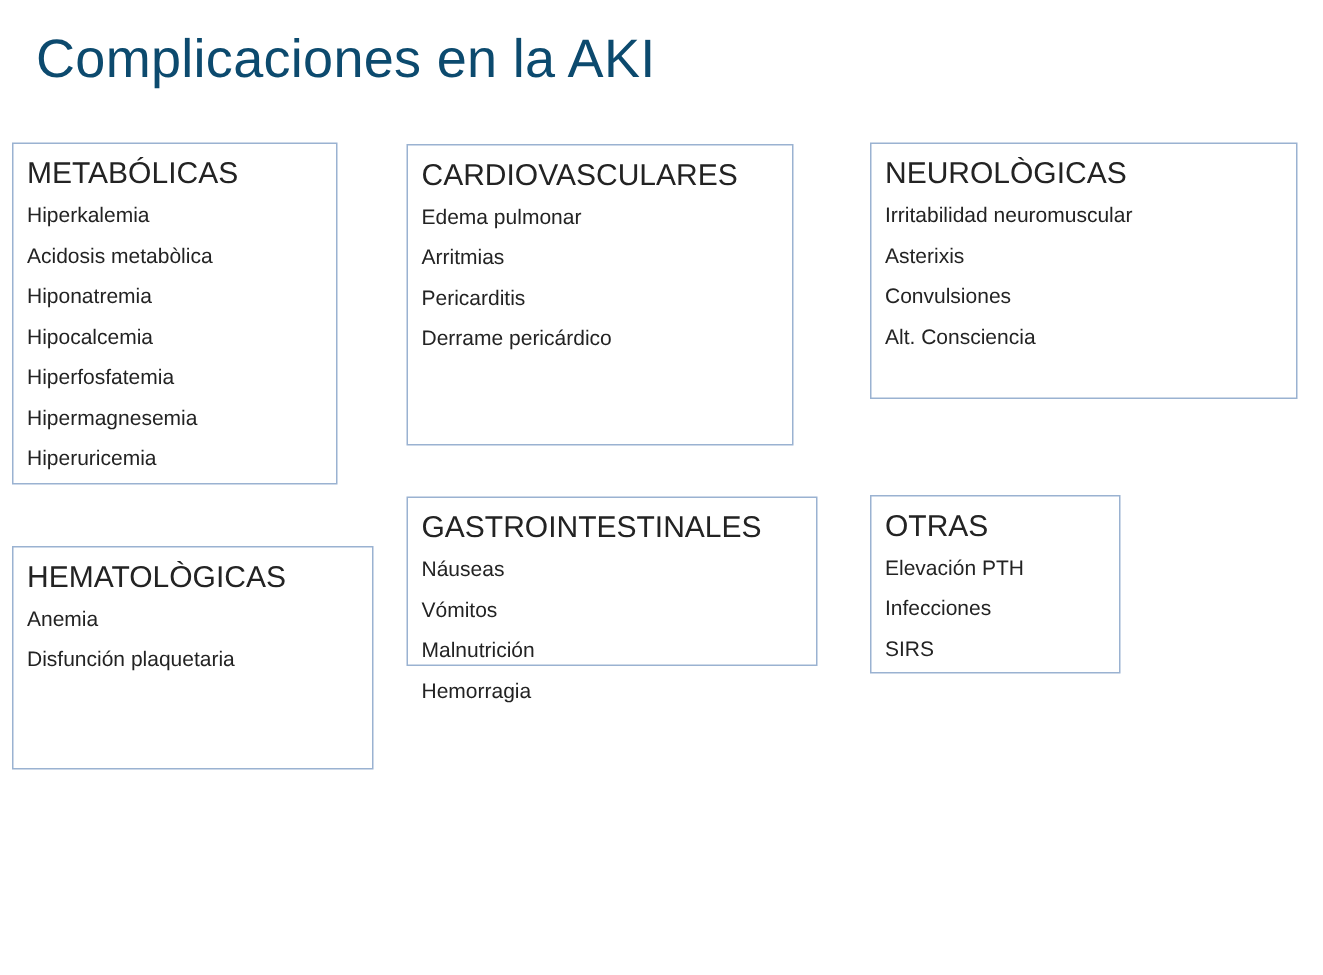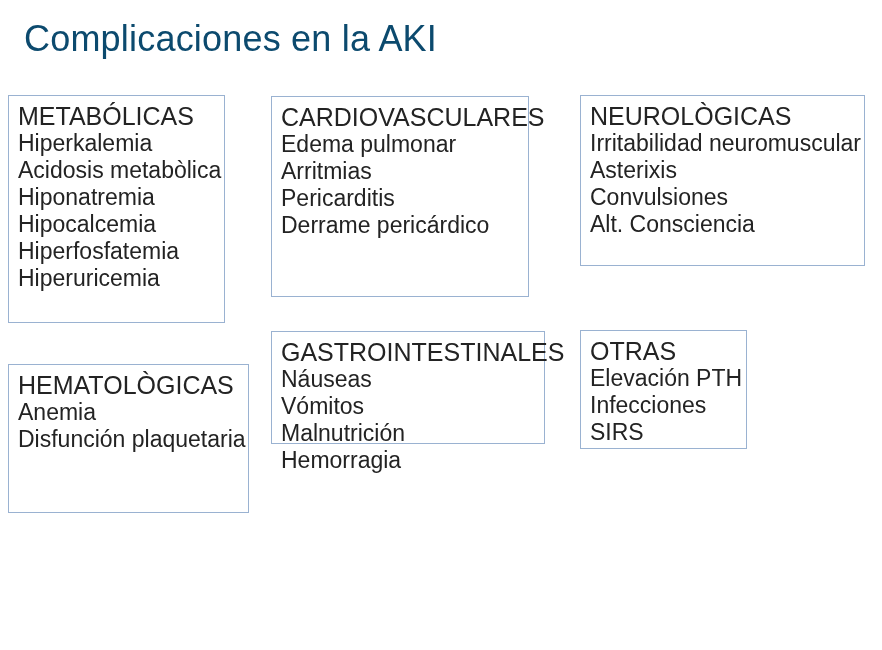--- a/index.html
+++ b/index.html
@@ -36,27 +36,27 @@
     position: absolute;
     box-sizing: border-box;
     border: 1px solid #9ab2d1;
     background: #ffffff;
     padding: 0;
   }
   .cat-inner {
     padding: 7px 0 0 9px;
   }
   .cat-line {
-    font-size: 23px;
+    font-size: 14px;
     line-height: 27px;
     color: #232323;
     white-space: nowrap;
   }
   .cat-heading {
-    font-size: 25px;
+    font-size: 20px;
     line-height: 27px;
     color: #232323;
     white-space: nowrap;
   }
 
   
   #box-metabolicas       { left: 8px;   top: 95px;  width: 217px; height: 228px; }
   #box-cardiovasculares  { left: 271px; top: 96px;  width: 258px; height: 201px; }
   #box-neurologicas      { left: 580px; top: 95px;  width: 285px; height: 171px; }
   #box-hematologicas     { left: 8px;   top: 364px; width: 241px; height: 149px; }
@@ -71,20 +71,21 @@
   <div id="slide-title">Complicaciones en la AKI</div>
 
   <div class="cat-box" id="box-metabolicas">
     <div class="cat-inner">
       <div class="cat-heading">METABÓLICAS</div>
       <div class="cat-line">Hiperkalemia</div>
       <div class="cat-line">Acidosis metabòlica</div>
       <div class="cat-line">Hiponatremia</div>
       <div class="cat-line">Hipocalcemia</div>
       <div class="cat-line">Hiperfosfatemia</div>
+      <div class="cat-line">Hipermagnesemia</div>
       <div class="cat-line">Hiperuricemia</div>
     </div>
   </div>
 
   <div class="cat-box" id="box-cardiovasculares">
     <div class="cat-inner">
       <div class="cat-heading">CARDIOVASCULARES</div>
       <div class="cat-line">Edema pulmonar</div>
       <div class="cat-line">Arritmias</div>
       <div class="cat-line">Pericarditis</div>

